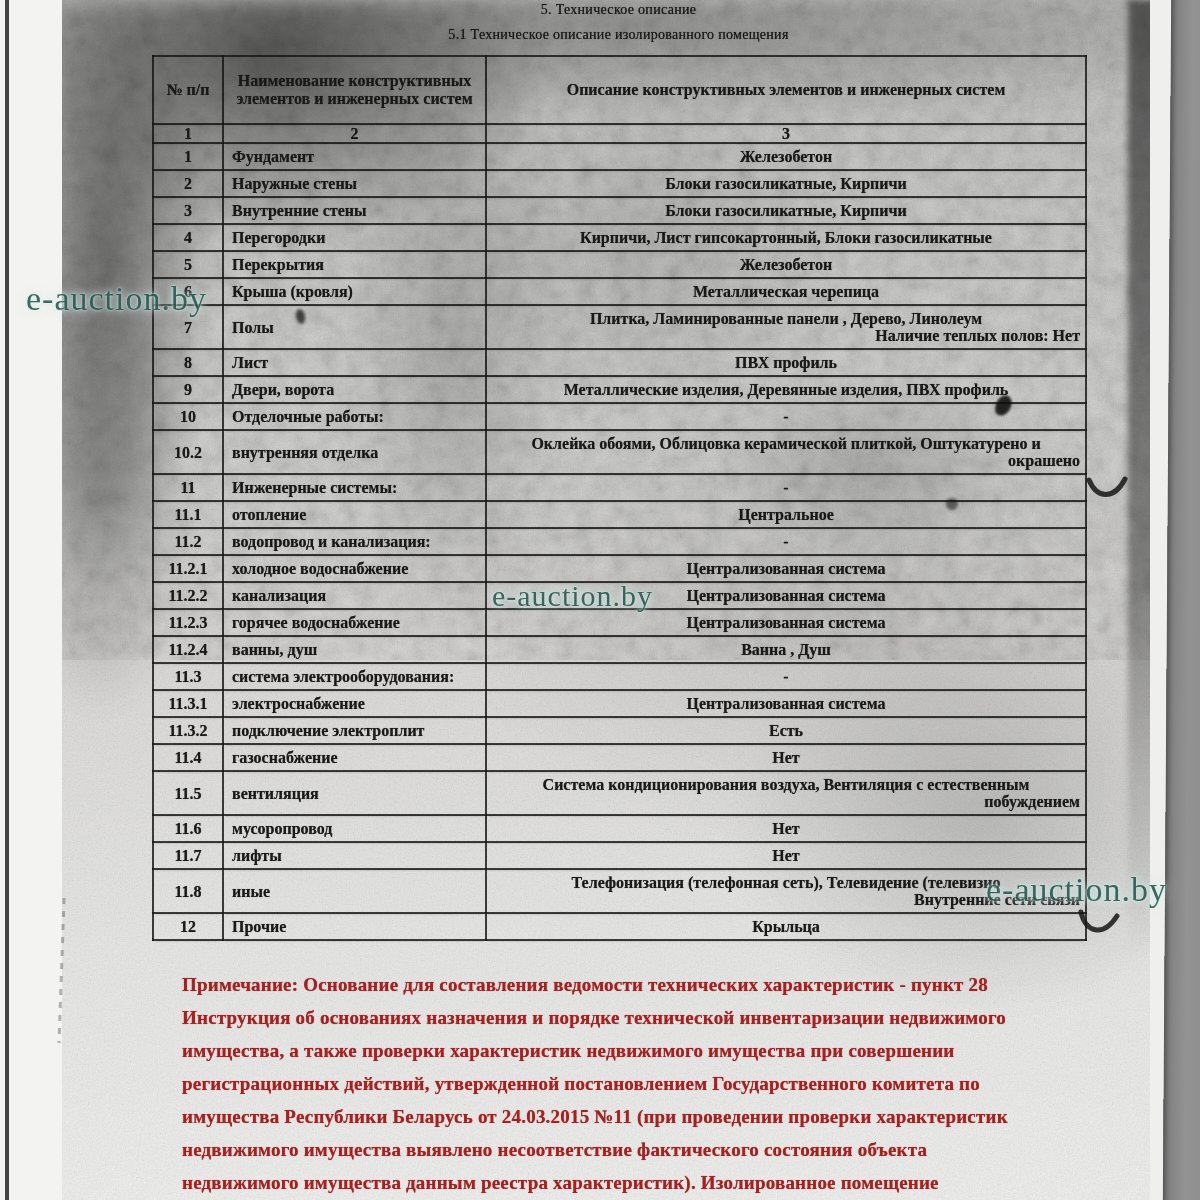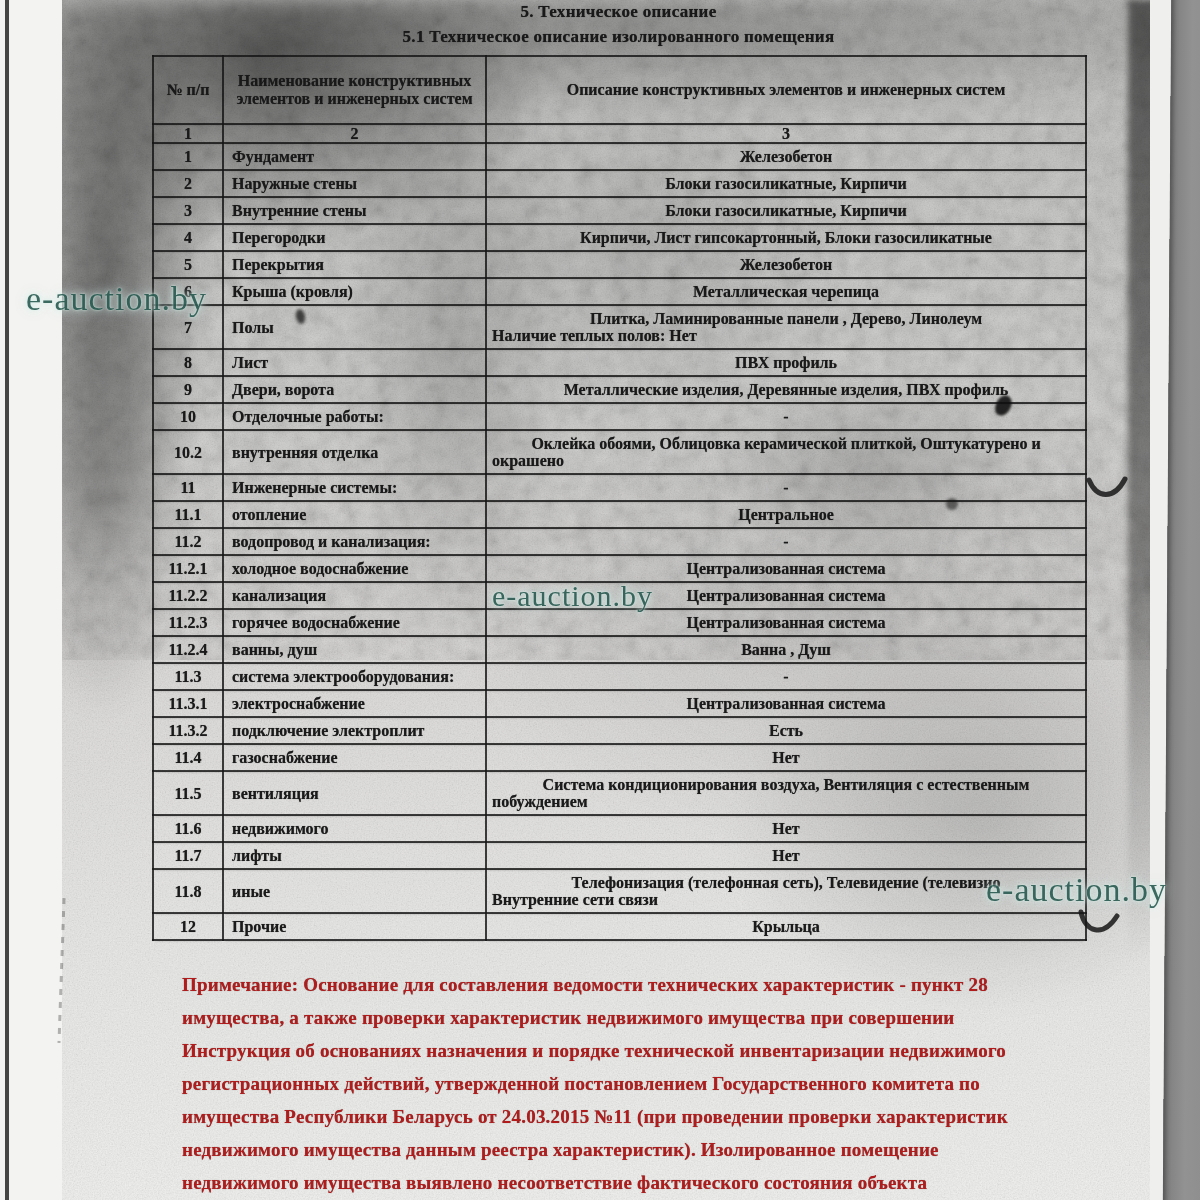--- a/index.html
+++ b/index.html
@@ -34,39 +34,39 @@
   .pencil-squiggle{position:absolute;left:60px;top:898px;width:3px;height:145px;z-index:56;opacity:.38;
     background:repeating-linear-gradient(180deg,#444 0 6px,transparent 6px 13px);transform:rotate(2deg);filter:blur(.4px);}
   .right-dark-stripe{position:absolute;left:1128px;top:0;width:30px;height:960px;z-index:46;filter:blur(3px);
     background:linear-gradient(180deg,rgba(52,52,52,.72),rgba(72,72,72,.55) 60%,rgba(108,108,108,.25) 82%,rgba(140,140,140,0));}
   .right-white-strip{position:absolute;left:1150px;top:0;width:24px;height:1200px;background:#efefed;z-index:55;}
   .right-gray-band{position:absolute;left:1167px;top:-10px;width:48px;height:1220px;z-index:57;
     background:linear-gradient(90deg,#7d7d7d,#929292 45%,#8d8d8d);transform:rotate(.4deg);
     box-shadow:inset 3px 0 4px rgba(55,55,55,.55);}
   
   .doc-title,.doc-subtitle{position:absolute;left:152px;width:933px;text-align:center;z-index:10;
-    font-size:17px;font-weight:700;letter-spacing:.3px;text-shadow:0 0 .7px rgba(10,10,10,.75);}
+    font-size:14px;font-weight:400;letter-spacing:.3px;text-shadow:0 0 .7px rgba(10,10,10,.75);}
   .doc-title{top:2px;}
   .doc-subtitle{top:27px;}
   
   table.doc-table{position:absolute;left:152px;top:55px;width:933px;z-index:10;
     border-collapse:collapse;table-layout:fixed;}
   .doc-table td,.doc-table th{border:2px solid rgba(22,22,22,.82);
     font-size:16px;line-height:17px;font-weight:700;color:#1b1b1b;
     text-shadow:0 0 .7px rgba(10,10,10,.65);padding:4px 5px;vertical-align:middle;
     box-shadow:0 3px 2px -2px rgba(40,40,40,.30);}
   .doc-table col.c1{width:70px;}
   .doc-table col.c2{width:263px;}
   .doc-table col.c3{width:600px;}
   .doc-table thead th{text-align:center;font-size:16px;line-height:18px;padding:5px 8px;height:56px;}
   .doc-table tr.numrow td{text-align:center;padding:1px 4px;line-height:15px;}
   .doc-table td.c-num{text-align:center;padding-left:2px;padding-right:2px;}
   .doc-table td.c-name{text-align:left;padding-left:8px;}
   .doc-table td.c-val{text-align:center;}
-  .doc-table td .v2{text-align:left;}
+  .doc-table td .v2{text-align:right;}
   
   .note{position:absolute;left:182px;top:968px;width:930px;z-index:10;}
   .note-line{height:33px;line-height:33px;font-size:19px;font-weight:600;letter-spacing:.2px;
     white-space:nowrap;color:#b91c1c;text-shadow:0 0 .8px rgba(10,10,10,.55);}
   
   .wm{position:absolute;z-index:70;font-family:Liberation Serif, serif;color:#2e5e55;letter-spacing:1px;
     text-shadow:0 0 2px #d9efe9,0 0 6px #cfe9e3,0 0 13px rgba(205,232,226,.85);opacity:.93;white-space:nowrap;}
   .wm-left{left:26px;top:280px;font-size:34px;}
   .wm-mid{left:492px;top:579px;font-size:30px;}
   .wm-right{left:986px;top:871px;font-size:34px;}
@@ -327,21 +327,21 @@
       <td class="c-num">11.5</td>
       <td class="c-name">вентиляция</td>
       <td class="c-val">
         <div class="v1">Система кондиционирования воздуха, Вентиляция с естественным</div>
         <div class="v2">побуждением</div>
       </td>
     </tr>
 
     <tr>
       <td class="c-num">11.6</td>
-      <td class="c-name">недвижимого</td>
+      <td class="c-name">мусоропровод</td>
       <td class="c-val">
         <div class="v1">Нет</div>
 
       </td>
     </tr>
 
     <tr>
       <td class="c-num">11.7</td>
       <td class="c-name">лифты</td>
       <td class="c-val">
@@ -365,26 +365,26 @@
       <td class="c-val">
         <div class="v1">Крыльца</div>
 
       </td>
     </tr>
   </tbody>
   </table>
 
   <div class="note">
       <div class="note-line">Примечание: Основание для составления ведомости технических характеристик - пункт 28</div>
+      <div class="note-line">Инструкция об основаниях назначения и порядке технической инвентаризации недвижимого</div>
       <div class="note-line">имущества, а также проверки характеристик недвижимого имущества при совершении</div>
-      <div class="note-line">Инструкция об основаниях назначения и порядке технической инвентаризации недвижимого</div>
       <div class="note-line">регистрационных действий, утвержденной постановлением Государственного комитета по</div>
       <div class="note-line">имущества Республики Беларусь от 24.03.2015 №11 (при проведении проверки характеристик</div>
+      <div class="note-line">недвижимого имущества выявлено несоответствие фактического состояния объекта</div>
       <div class="note-line">недвижимого имущества данным реестра характеристик). Изолированное помещение</div>
-      <div class="note-line">недвижимого имущества выявлено несоответствие фактического состояния объекта</div>
     </div>
 
   <div class="wm wm-left">e-auction.by</div>
   <div class="wm wm-mid">e-auction.by</div>
   <div class="wm wm-right">e-auction.by</div>
 
   <div class="blot blot1"></div>
   <div class="blot blot2"></div>
   <div class="blot blot3"></div>
 

